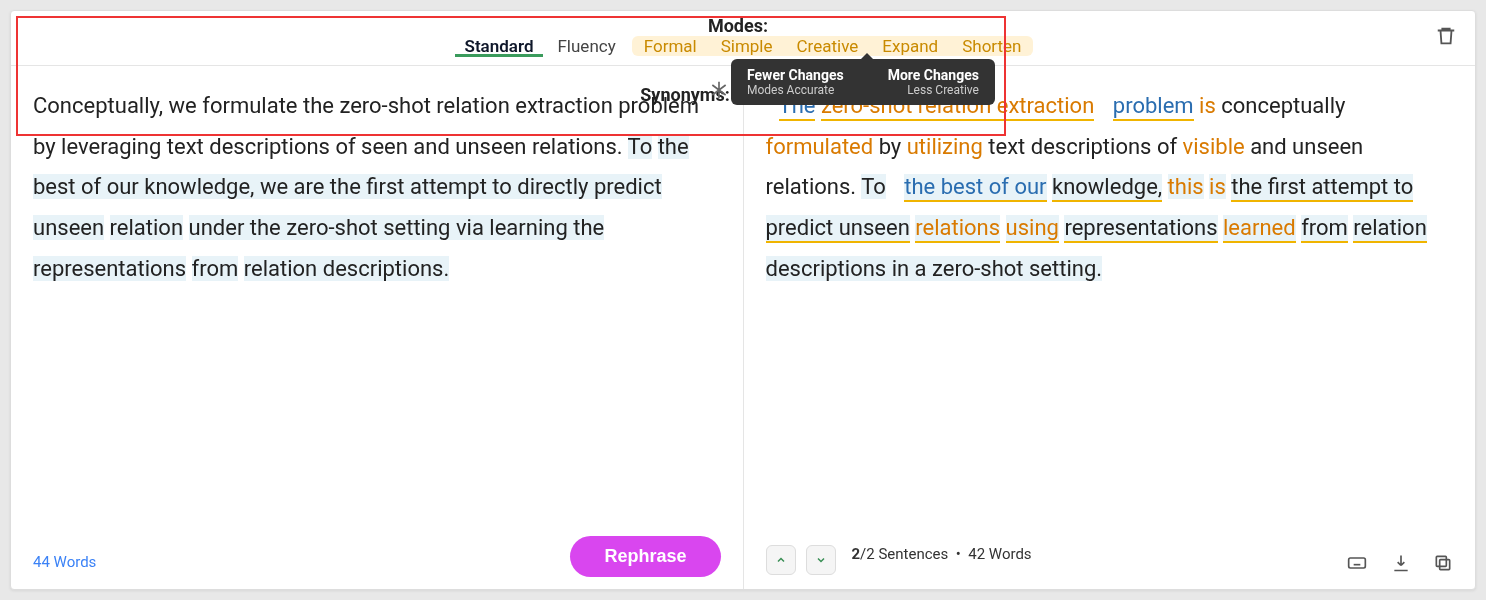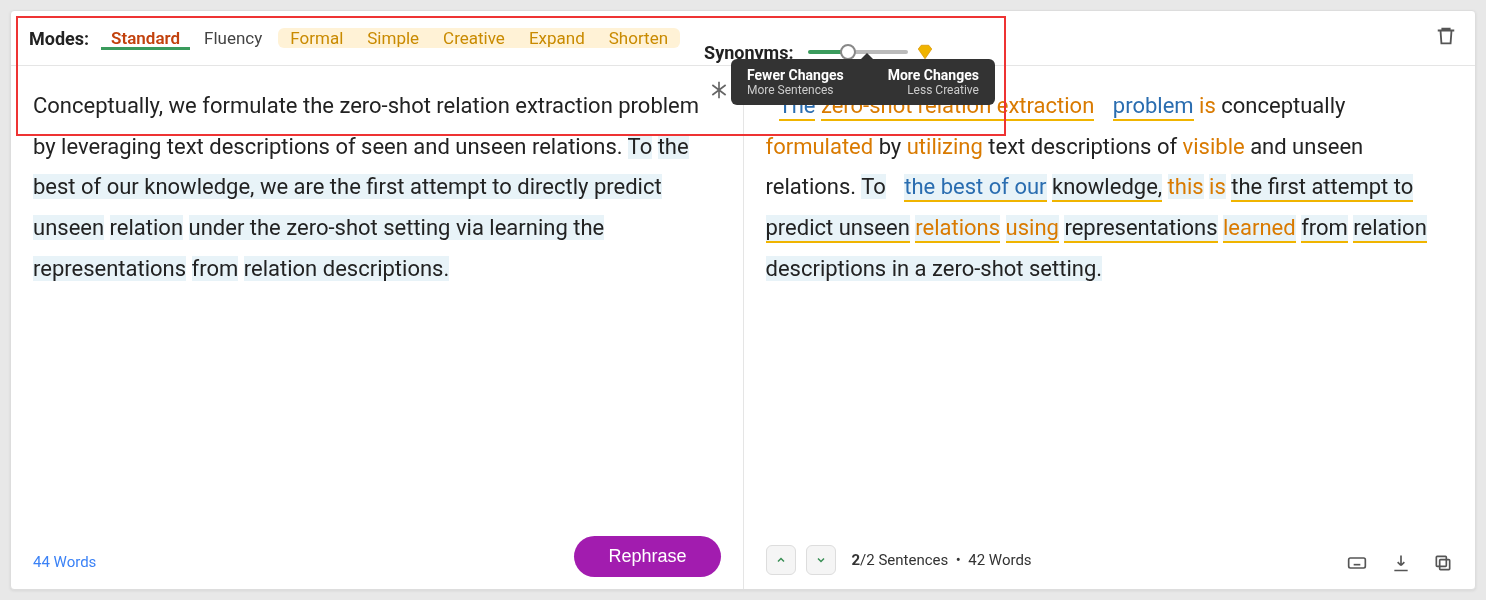--- a/index.html
+++ b/index.html
@@ -15,23 +15,24 @@
     border: 1px solid #ddd;
     border-radius: 4px;
     height: 580px;
     position: relative;
     box-shadow: 0 1px 3px rgba(0,0,0,0.08);
   }
   .toolbar {
     display: flex;
     align-items: center;
     height: 55px;
-    padding: 16px 18px;
+    padding: 4px 18px;
     border-bottom: 1px solid #e5e5e5;
     position: relative;
+    flex-direction: column;
   }
   .annot-box {
     position: absolute;
     left: 5px;
     top: 5px;
     width: 990px;
     height: 120px;
     border: 2px solid #e33;
     pointer-events: none;
     z-index: 20;
@@ -52,21 +53,21 @@
     padding: 0 12px;
     font-size: 17px;
     color: #444;
     cursor: pointer;
     height: 100%;
     display: flex;
     align-items: center;
     position: relative;
   }
   .tab.active {
-    color: #c2410c;
+    color: #0f172a;
     font-weight: 600;
   }
   .tab.active::after {
     content: "";
     position: absolute;
     left: 2px; right: 2px; bottom: -1px;
     height: 3px;
     background: #3a9b5c;
   }
   .premium-group {
@@ -129,25 +130,25 @@
   .hl-blue { background:#e8f3f8; }
   .underline-y { border-bottom: 2px solid #f0b400; padding-bottom:1px; }
   .txt-orange { color:#d97a00; }
   .txt-blue { color:#2a6db0;margin-left:13px; }
   .snow-icon { position:absolute; top:14px; right:14px; color:#666; cursor:pointer; }
   .foot-left {
     position:absolute; left:22px; bottom:18px; font-size:15px; color:#3b82f6;
   }
   .rephrase-btn {
     position:absolute; right:22px; bottom:12px;
-    background:#a21caf; color:#fff; border:none; border-radius:22px;
-    padding: 10px 34px; font-size:18px; font-weight:400; cursor:pointer;
+    background:#d946ef; color:#fff; border:none; border-radius:22px;
+    padding: 10px 34px; font-size:18px; font-weight:700; cursor:pointer;
   }
   .foot-right {
-    position:absolute; left:22px; bottom:14px; display:flex; align-items:center; gap:10px;
+    position:absolute; left:22px; bottom:14px; display:flex; gap:10px;
   }
   .nav-btn {
     width:30px; height:30px; border:1px solid #ddd; border-radius:6px; background:#f5f5f5;
     display:flex; align-items:center; justify-content:center; cursor:pointer; color:#3a8f55;
   }
   .counts { font-size:15px; color:#333; margin-left:6px; }
   .right-icons { position:absolute; right:22px; bottom:16px; display:flex; gap:22px; }
   .right-icons span { cursor:pointer; color:#555; }
   svg { display:block; }
 </style>
@@ -179,21 +180,21 @@
       <span class="diamond">
         <svg width="18" height="18" viewBox="0 0 24 24">
             <path fill="#f0b400" stroke="#d99400" stroke-width="1" d="M3 8l4-5h10l4 5-9 13L3 8z"></path>
           </svg>
       </span>
     </div>
 
     <div class="tooltip">
       <div class="tooltip-col">
         <div class="tooltip-title">Fewer Changes</div>
-        <div class="tooltip-sub">More Sentences</div>
+        <div class="tooltip-sub">Modes Accurate</div>
       </div>
       <div class="tooltip-col right">
         <div class="tooltip-title">More Changes</div>
         <div class="tooltip-sub">Less Creative</div>
       </div>
     </div>
 
     <span class="trash">
       <svg width="22" height="22" viewBox="0 0 24 24" fill="none" stroke="#555" stroke-width="2">
           <path d="M3 6h18M8 6V4h8v2M6 6l1 14h10l1-14"></path>

